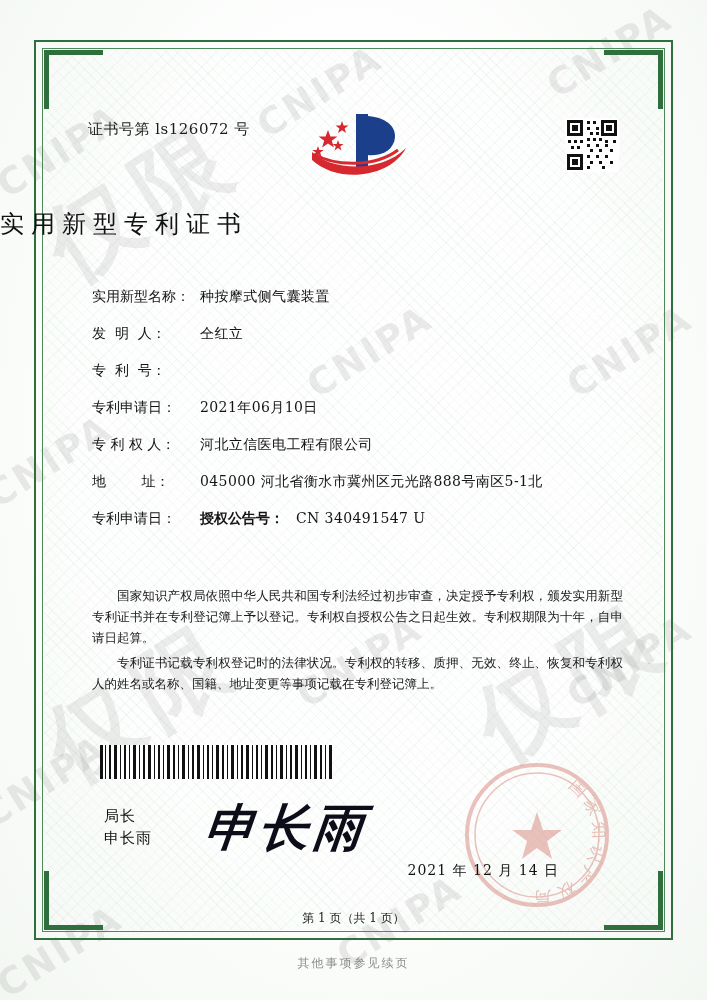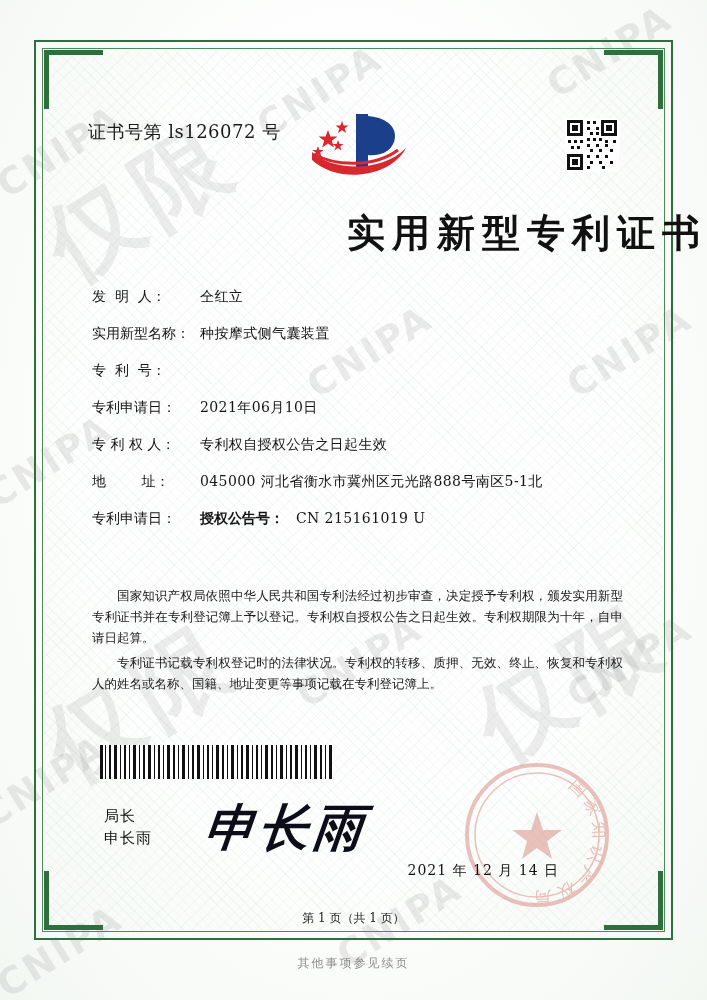--- a/index.html
+++ b/index.html
@@ -79,39 +79,39 @@
   .wm9{left:560px;top:640px;}
   .wm10{left:-10px;top:930px;}
   .wm11{left:330px;top:900px;}
   .wmc1{left:40px;top:140px;}
   .wmc2{left:470px;top:620px;}
   .wmc3{left:40px;top:640px;}
 
   
   .cert-no{
     position:absolute;left:88px;top:120px;
-    font-size:18px;color:#1b1b1b;
+    font-size:15px;color:#1b1b1b;
     font-family:"DejaVu Serif","Liberation Serif",serif;
     letter-spacing:.5px;
   }
   .qr{
     position:absolute;right:88px;top:118px;
     width:54px;height:54px;
   }
   .emblem{
     position:absolute;left:0;right:0;top:108px;
     display:flex;justify-content:center;
   }
 
   
   .title{
     position:absolute;left:0;right:0;top:208px;
-    text-align:right;
-    font-family:"DejaVu Serif","Liberation Serif",serif;
-    font-size:38px;font-weight:bold;letter-spacing:7px;
+    text-align:left;
+    font-family:"DejaVu Serif","Liberation Serif",serif;
+    font-size:24px;font-weight:normal;letter-spacing:7px;
     color:#111;
   }
 
   
   .fields{
     position:absolute;left:92px;top:288px;right:80px;
     font-family:"DejaVu Serif","Liberation Serif",serif;
     font-size:14px;color:#141414;
   }
   .frow{display:flex;align-items:baseline;margin-bottom:19px;}
@@ -278,46 +278,46 @@
           <rect x="48" y="22" width="3" height="3"></rect>
         <rect x="40" y="22" width="3" height="3"></rect>
       </g>
     </svg>
   </div>
 
   <div class="title">实用新型专利证书</div>
 
   <div class="fields">
     <div class="frow">
+      <div class="flabel">实用新型名称：</div>
+      <div class="fvalue">种按摩式侧气囊装置</div>
+    </div>
+    <div class="frow">
       <div class="flabel">发  明  人：</div>
       <div class="fvalue">仝红立</div>
     </div>
     <div class="frow">
-      <div class="flabel">实用新型名称：</div>
-      <div class="fvalue">种按摩式侧气囊装置</div>
-    </div>
-    <div class="frow">
       <div class="flabel">专  利  号：</div>
     </div>
     <div class="frow">
       <div class="flabel">专利申请日：</div>
       <div class="fvalue">2021年06月10日</div>
     </div>
     <div class="frow">
       <div class="flabel">专 利 权 人：</div>
-      <div class="fvalue">专利权自授权公告之日起生效</div>
+      <div class="fvalue">河北立信医电工程有限公司</div>
     </div>
     <div class="frow">
       <div class="flabel">地        址：</div>
       <div class="fvalue">045000 河北省衡水市冀州区元光路888号南区5-1北</div>
     </div>
     <div class="frow two">
       <div class="flabel">专利申请日：</div>
       <div class="flabel2">授权公告号：</div>
-      <div class="fvalue">CN 215161019 U</div>
+      <div class="fvalue">CN 340491547 U</div>
     </div>
   </div>
 
   <div class="para para2">
     <p>专利证书记载专利权登记时的法律状况。专利权的转移、质押、无效、终止、恢复和专利权人的姓名或名称、国籍、地址变更等事项记载在专利登记簿上。</p>
   </div>
   <div class="para para1">
     <p>国家知识产权局依照中华人民共和国专利法经过初步审查，决定授予专利权，颁发实用新型专利证书并在专利登记簿上予以登记。专利权自授权公告之日起生效。专利权期限为十年，自申请日起算。</p>
   </div>
 

